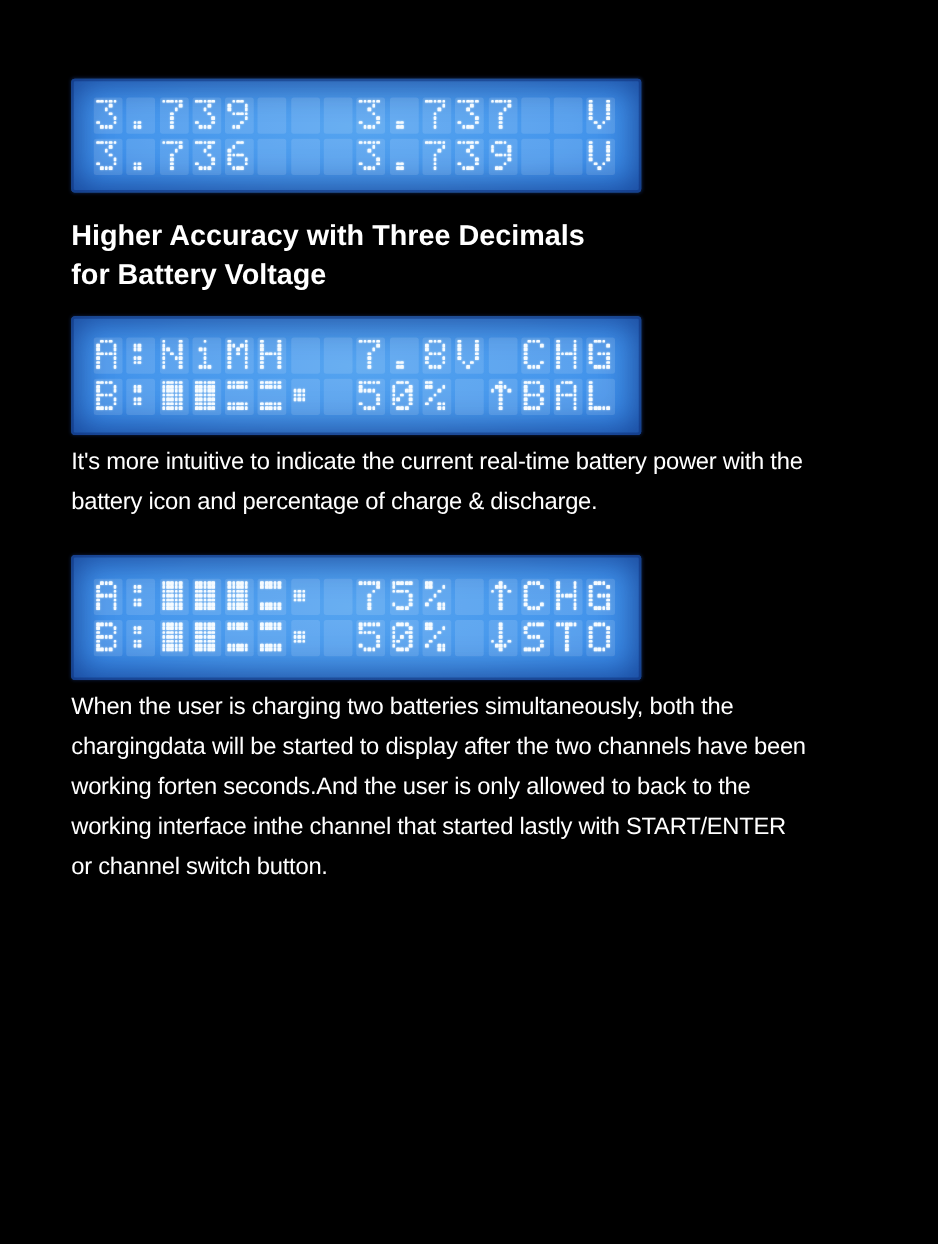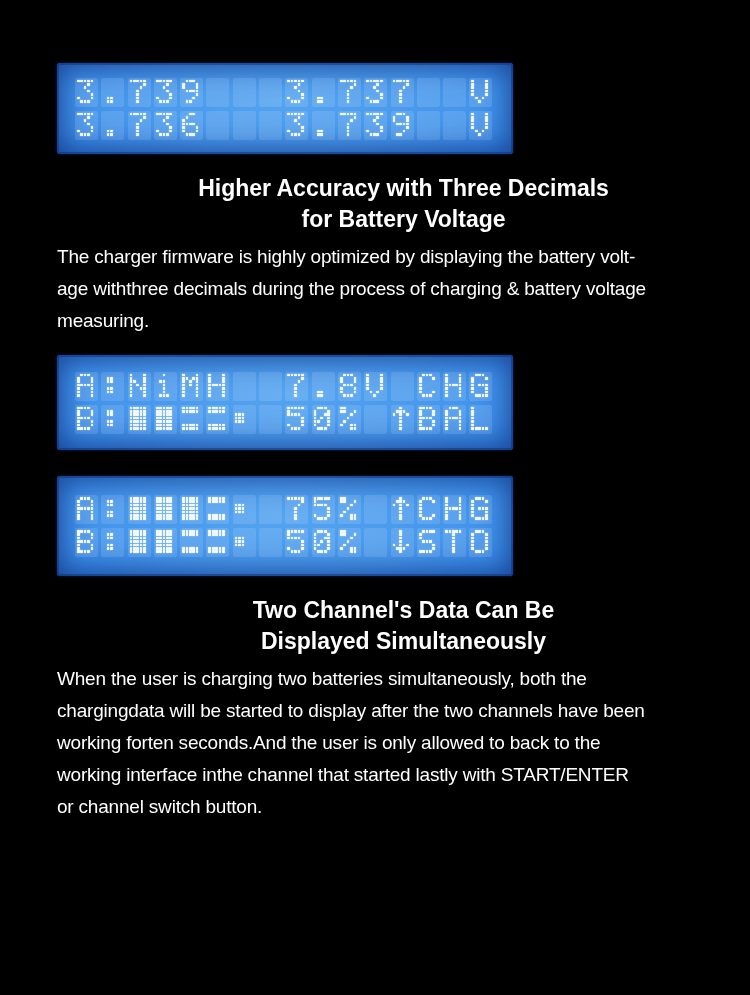--- a/index.html
+++ b/index.html
@@ -59,21 +59,20 @@
   }
 
   
   .feature h2{
     margin-top:19px;
     font-size:23px;
     line-height:31px;
     font-weight:700;
     letter-spacing:0;
     white-space:pre;
-    text-align:center;
   }
   .feature p{
     margin-top:6px;
     font-size:19px;
     line-height:32px;
     font-weight:400;
     letter-spacing:-0.2px;
     white-space:pre;
   }
   .feature + .feature{margin-top:18px;}
@@ -458,23 +457,20 @@
               <i class="lcd-dot" style="left: 13.6px; top: 13.6px;"></i>
               <i class="lcd-dot" style="left: 3.4px; top: 17px;"></i>
               <i class="lcd-dot" style="left: 10.2px; top: 17px;"></i>
               <i class="lcd-dot" style="left: 6.8px; top: 20.4px;"></i>
             </span>
           </span>
         </div>
       </div>
     <h2>Higher Accuracy with Three Decimals
 for Battery Voltage</h2>
-    <p>The charger firmware is highly optimized by displaying the battery volt-
-age withthree decimals during the process of charging &amp; battery voltage
-measuring.</p>
   </section>
 
   <section class="feature">
     <div class="lcd lcd-2">
         <div class="lcd-row">
           <span class="lcd-cell">
             <span class="lcd-glyph">
               <i class="lcd-dot" style="left: 3.4px; top: 0px;"></i>
               <i class="lcd-dot" style="left: 6.8px; top: 0px;"></i>
               <i class="lcd-dot" style="left: 10.2px; top: 0px;"></i>
@@ -1029,20 +1025,22 @@
               <i class="lcd-dot" style="left: 0px; top: 17px;"></i>
               <i class="lcd-dot" style="left: 0px; top: 20.4px;"></i>
               <i class="lcd-dot" style="left: 3.4px; top: 20.4px;"></i>
               <i class="lcd-dot" style="left: 6.8px; top: 20.4px;"></i>
               <i class="lcd-dot" style="left: 10.2px; top: 20.4px;"></i>
               <i class="lcd-dot" style="left: 13.6px; top: 20.4px;"></i>
             </span>
           </span>
         </div>
       </div>
+    <p>It's more intuitive to indicate the current real-time battery power with the
+battery icon and percentage of charge &amp; discharge.</p>
   </section>
 
   <section class="feature">
     <div class="lcd lcd-3">
         <div class="lcd-row">
           <span class="lcd-cell">
             <span class="lcd-glyph">
               <i class="lcd-dot" style="left: 3.4px; top: 0px;"></i>
               <i class="lcd-dot" style="left: 6.8px; top: 0px;"></i>
               <i class="lcd-dot" style="left: 10.2px; top: 0px;"></i>
@@ -1671,22 +1669,20 @@
               <i class="lcd-dot" style="left: 13.6px; top: 13.6px;"></i>
               <i class="lcd-dot" style="left: 0px; top: 17px;"></i>
               <i class="lcd-dot" style="left: 13.6px; top: 17px;"></i>
               <i class="lcd-dot" style="left: 3.4px; top: 20.4px;"></i>
               <i class="lcd-dot" style="left: 6.8px; top: 20.4px;"></i>
               <i class="lcd-dot" style="left: 10.2px; top: 20.4px;"></i>
             </span>
           </span>
         </div>
       </div>
-    <h2>Two Channel's Data Can Be
-Displayed Simultaneously</h2>
     <p>When the user is charging two batteries simultaneously, both the
 chargingdata will be started to display after the two channels have been
 working forten seconds.And the user is only allowed to back to the
 working interface inthe channel that started lastly with START/ENTER
 or channel switch button.</p>
   </section>
 
 </div>
 
 </body></html>

